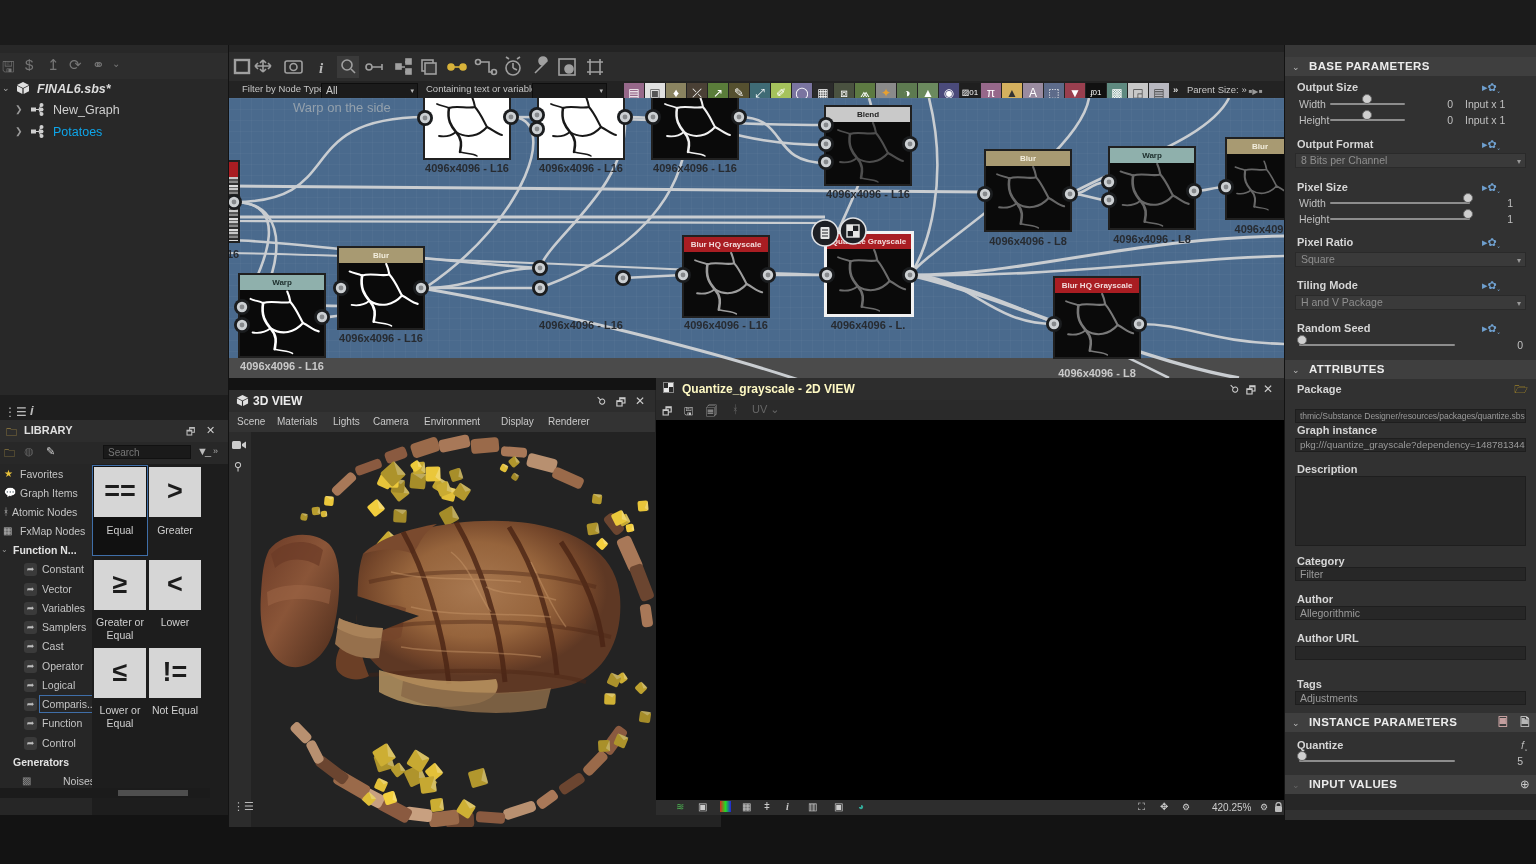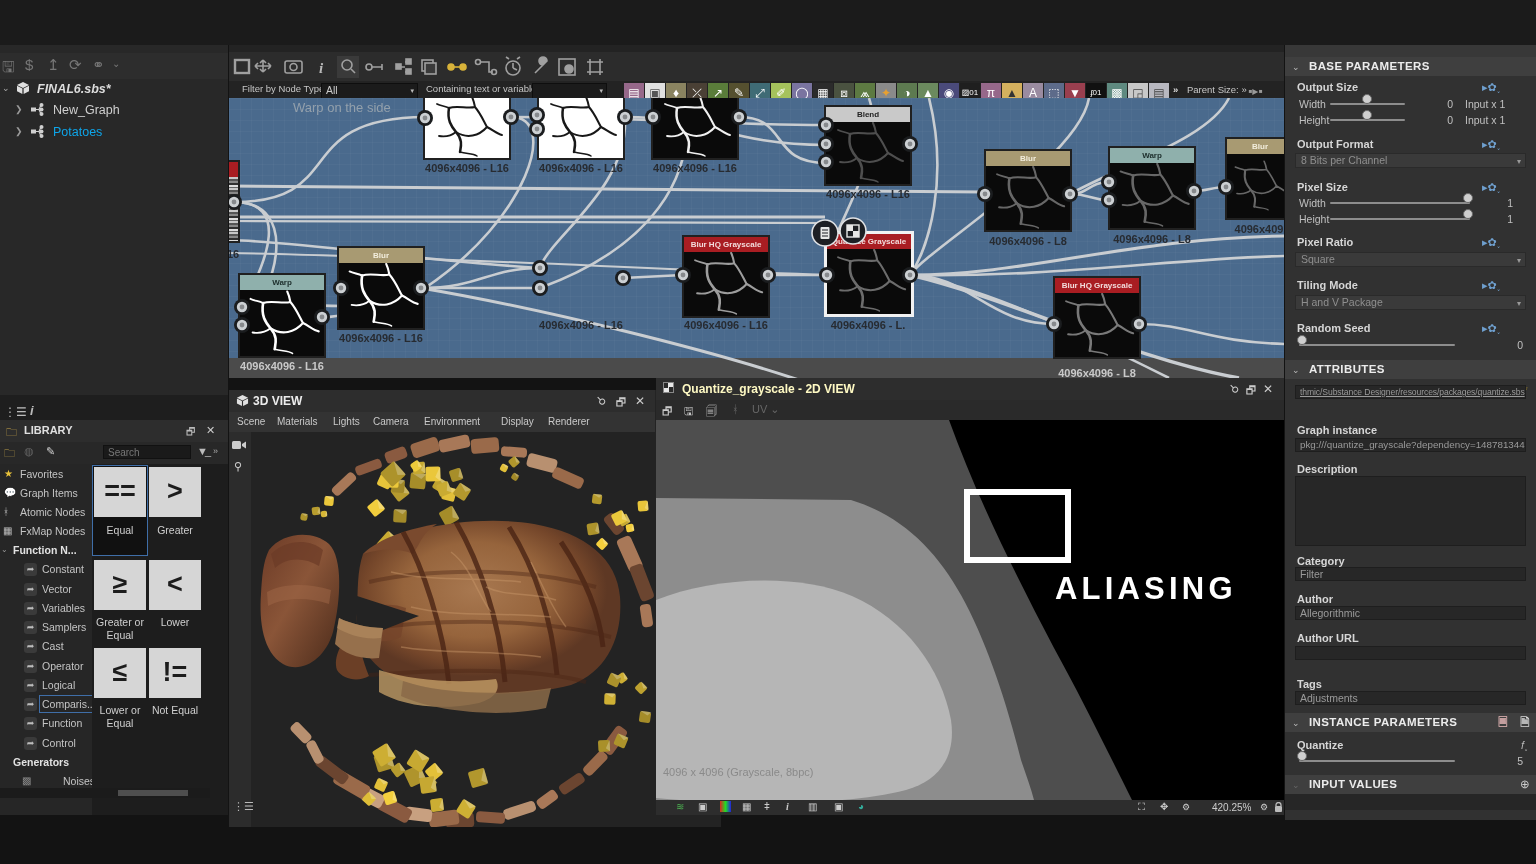--- a/index.html
+++ b/index.html
@@ -133,21 +133,21 @@
       <span class="abs" style="left:103px;top:3px;width:88px;height:14px;background:#1a1a1a;border:1px solid #111;color:#777;font-size:10px;padding:1px 0 0 4px;">Search</span>
       <span class="abs" style="left:197px;top:3px;color:#bbb;font-size:11px;">▼̲</span>
       <span class="abs" style="left:213px;top:4px;color:#aaa;font-size:9px;">»</span>
     </div>
     <div id="libcats" class="abs" style="left:0;top:44px;width:92px;height:351px;background:#262626;font-size:10.5px;">
       <div class="abs" style="left:4px;top:4px;color:#e8c23a;font-size:10px;">★</div>
         <div class="abs" style="left:20px;top:4px;">Favorites</div>
       <div class="abs" style="left:4px;top:23px;color:#999;font-size:10px;">💬</div>
         <div class="abs" style="left:20px;top:23px;">Graph Items</div>
       <div class="abs" style="left:3px;top:42px;color:#bbb;font-size:10px;">ᚼ</div>
-        <div class="abs" style="left:20px;top:42px;">Atomic Nodes</div>
+        <div class="abs" style="left:12px;top:42px;">Atomic Nodes</div>
       <div class="abs" style="left:3px;top:61px;color:#bbb;font-size:10px;">▦</div>
         <div class="abs" style="left:20px;top:61px;">FxMap Nodes</div>
       <div class="abs" style="left:1px;top:81px;color:#999;font-size:8px;">⌄</div>
         <div class="abs" style="left:13px;top:80px;font-weight:bold;color:#e2e2e2;">Function N...</div>
       <div class="cat abs" style="top:99px;">Constant</div>
       <div class="cat abs" style="top:119px;">Vector</div>
       <div class="cat abs" style="top:138px;">Variables</div>
       <div class="cat abs" style="top:157px;">Samplers</div>
       <div class="cat abs" style="top:176px;">Cast</div>
       <div class="cat abs" style="top:196px;">Operator</div>
@@ -944,30 +944,20 @@
       <span class="abs" style="right:28px;top:4px;color:#ccc;font-size:11px;">🗗</span>
       <span class="abs" style="right:11px;top:4px;color:#ccc;font-size:12px;">✕</span>
     </div>
     <div id="v2-toolbar" class="abs" style="color:#c9c9c9;font-size:11px;">
       <span class="abs" style="left:6px;top:3px;">🗗</span>
       <span class="abs" style="left:28px;top:3px;">🖫</span>
       <span class="abs" style="left:50px;top:3px;">🗐</span>
       <span class="abs" style="left:76px;top:3px;color:#666;">ᚼ</span>
       <span class="abs" style="left:96px;top:3px;color:#666;">UV ⌄</span>
     </div>
-    <div id="v2-canvas" class="abs">
-      <svg width="628" height="380" viewBox="0 0 628 380" style="position:absolute;left:0;top:0;">
-        <path d="M0 0 L293 0 C320 75,358 152,398 228 C424 275,452 332,476 380 L0 380 Z" fill="#4e4e4e"></path>
-        <path d="M0 78 L195 80 C245 95,280 130,305 175 C330 220,350 280,365 340 C370 355,375 368,378 380 L0 380 Z" fill="#8d8d8d"></path>
-        <path d="M0 180 C55 158,140 152,196 176 C250 200,285 248,295 300 C300 335,285 360,250 370 C180 388,60 384,0 378 Z" fill="#b6b6b6"></path>
-        <rect x="311" y="72" width="101" height="68" fill="none" stroke="#fff" stroke-width="6"></rect>
-        <text x="399" y="179" fill="#fff" font-size="31px" font-weight="bold" letter-spacing="4.2" font-family="Liberation Sans">ALIASING</text>
-        <text x="7" y="356" fill="#8a8a8a" font-size="11px">4096 x 4096 (Grayscale, 8bpc)</text>
-      </svg>
-    </div>
     <div id="v2-bottom" class="abs" style="color:#ccc;font-size:10px;">
       <span class="abs" style="left:20px;top:1px;color:#4caf50;">≋</span>
       <span class="abs" style="left:42px;top:1px;">▣</span>
       <span class="abs" style="left:64px;top:1px;width:11px;height:11px;background:linear-gradient(to right,#d22,#2d2,#22d);"></span>
       <span class="abs" style="left:86px;top:1px;">▦</span>
       <span class="abs" style="left:108px;top:1px;">ǂ</span>
       <span class="abs" style="left:130px;top:1px;font-style:italic;font-weight:bold;font-family:'Liberation Serif',serif;">i</span>
       <span class="abs" style="left:152px;top:1px;">▥</span>
       <span class="abs" style="left:178px;top:1px;">▣</span>
       <span class="abs" style="left:202px;top:1px;color:#3a9;">◕</span>
@@ -1027,21 +1017,21 @@
     <div class="plabel" style="top:277px;">Random Seed</div>
     <div class="picons" style="top:277px;"><span style="color:#6fa0cf;">▸✿˯</span></div>
     <div class="srow" style="top:294px;">
       <span class="strack" style="left:14px;width:156px;"></span>
         <span class="sthumb" style="left:12px;"></span>
       <span class="sval" style="left:210px;width:28px;">0</span>
       </div>
     <div class="sechead" style="top:315px;"><span class="chev">⌄</span>ATTRIBUTES</div>
     <div class="plabel" style="top:338px;">Package</div>
     <div class="abs" style="top:336px;right:8px;color:#c9a227;font-size:11px;">🗁</div>
-    <div class="pfield" style="top:340px;font-size:8.6px;letter-spacing:-0.1px;text-decoration:underline;">thmic/Substance Designer/resources/packages/quantize.sbs</div>
+    <div class="pfield" style="top:364px;font-size:8.6px;letter-spacing:-0.1px;">thmic/Substance Designer/resources/packages/quantize.sbs</div>
     <div class="plabel" style="top:379px;">Graph instance</div>
     <div class="pfield" style="top:393px;font-size:9.8px;">pkg:///quantize_grayscale?dependency=1487813449</div>
     <div class="plabel" style="top:418px;">Description</div>
     <div class="pfield" style="top:431px;height:70px;"></div>
     <div class="plabel" style="top:510px;">Category</div>
     <div class="pfield" style="top:522px;">Filter</div>
     <div class="plabel" style="top:548px;">Author</div>
     <div class="pfield" style="top:561px;">Allegorithmic</div>
     <div class="plabel" style="top:587px;">Author URL</div>
     <div class="pfield" style="top:601px;"></div>

